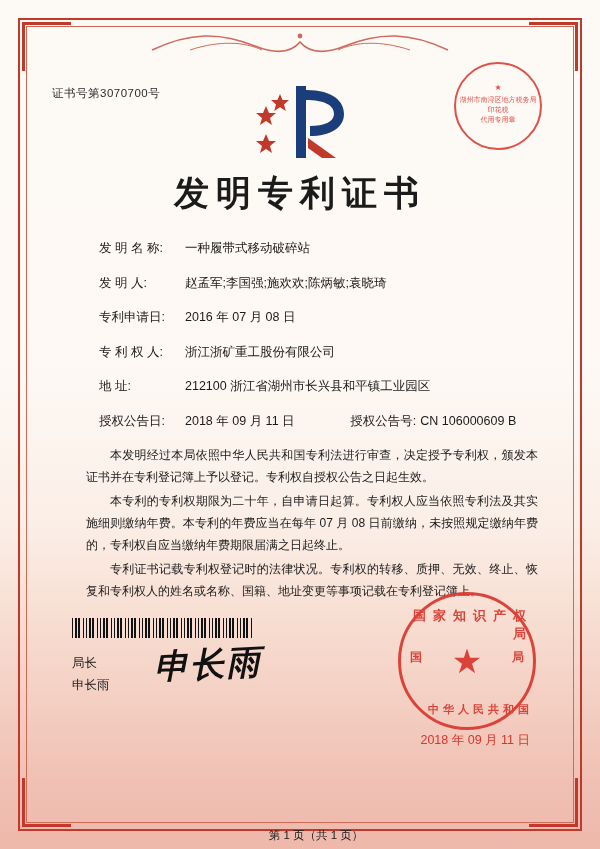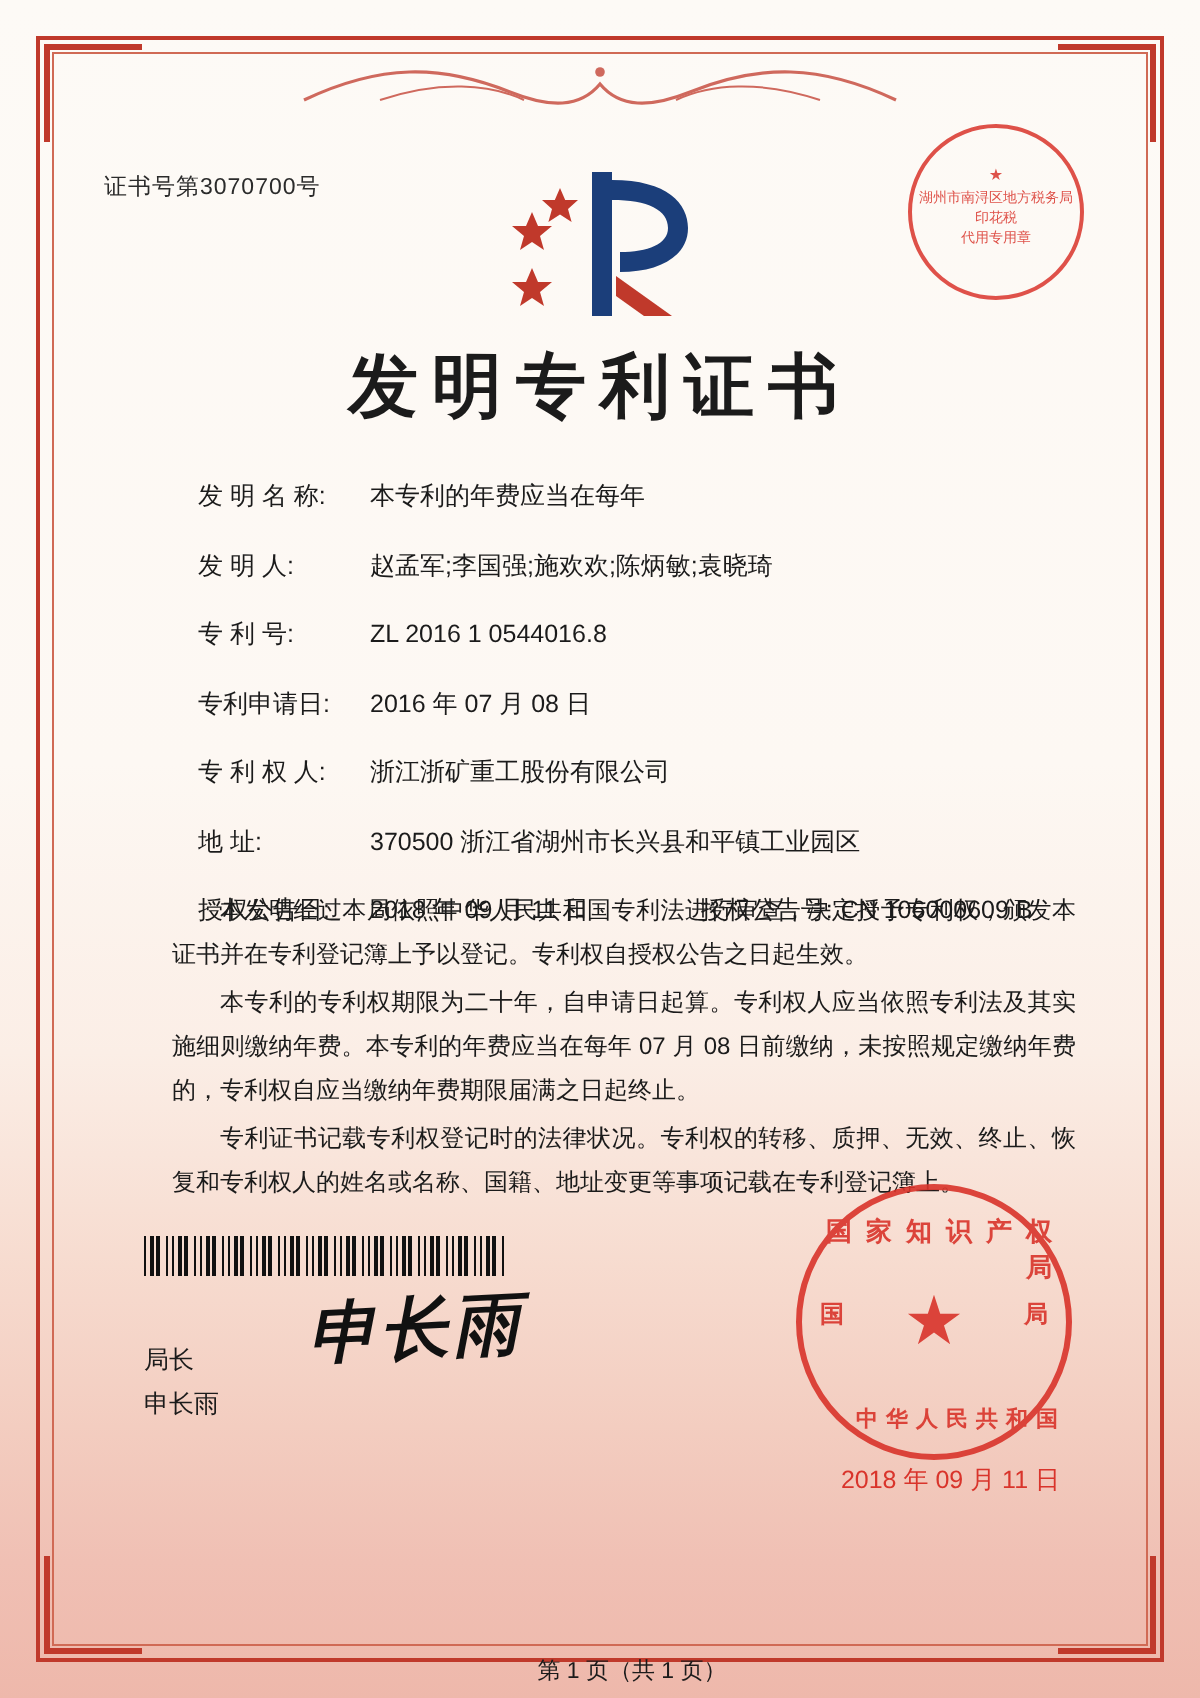--- a/index.html
+++ b/index.html
@@ -202,21 +202,20 @@
     );
   }
 
   .signature-block {
     position: absolute;
     left: 28px;
     top: 608px;
     font-size: 12.5px;
     color: #1b1b1b;
     line-height: 22px;
-    margin-top: 17px;
   }
   .sig-script {
     position: absolute;
     left: 110px;
     top: 598px;
     font-family: "DejaVu Serif", "Liberation Serif", serif;
     font-size: 34px;
     font-style: italic;
     font-weight: bold;
     color: #111;
@@ -327,41 +326,37 @@
           <path d="M60 58 L88 78 L74 78 L60 68 Z" fill="#c0392b"></path>
         </g>
       </svg>
     </div>
 
     <div class="title">发明专利证书</div>
 
     <div class="fields">
       <div class="field-row">
         <div class="field-label">发 明 名 称:</div>
-        <div class="field-value">本专利的年费应当在每年</div>
+        <div class="field-value">一种履带式移动破碎站</div>
       </div>
       <div class="field-row">
         <div class="field-label">发 明 人:</div>
         <div class="field-value">赵孟军;李国强;施欢欢;陈炳敏;袁晓琦</div>
       </div>
       <div class="field-row">
-        <div class="field-label">专 利 号:</div>
-        <div class="field-value">ZL 2016 1 0544016.8</div>
-      </div>
-      <div class="field-row">
         <div class="field-label">专利申请日:</div>
         <div class="field-value">2016 年 07 月 08 日</div>
       </div>
       <div class="field-row">
         <div class="field-label">专 利 权 人:</div>
         <div class="field-value">浙江浙矿重工股份有限公司</div>
       </div>
       <div class="field-row">
         <div class="field-label">地 址:</div>
-        <div class="field-value">370500 浙江省湖州市长兴县和平镇工业园区</div>
+        <div class="field-value">212100 浙江省湖州市长兴县和平镇工业园区</div>
       </div>
       <div class="field-row two-col">
         <div class="field-label">授权公告日:</div>
         <div class="field-value">2018 年 09 月 11 日</div>
         <div class="col2-label">授权公告号:</div>
         <div class="col2-value">CN 106000609 B</div>
       </div>
     </div>
 
     <div class="paragraphs">

